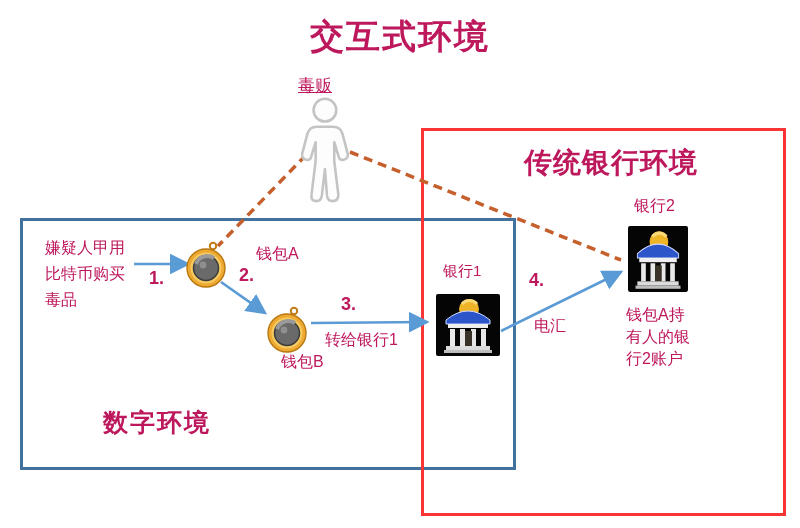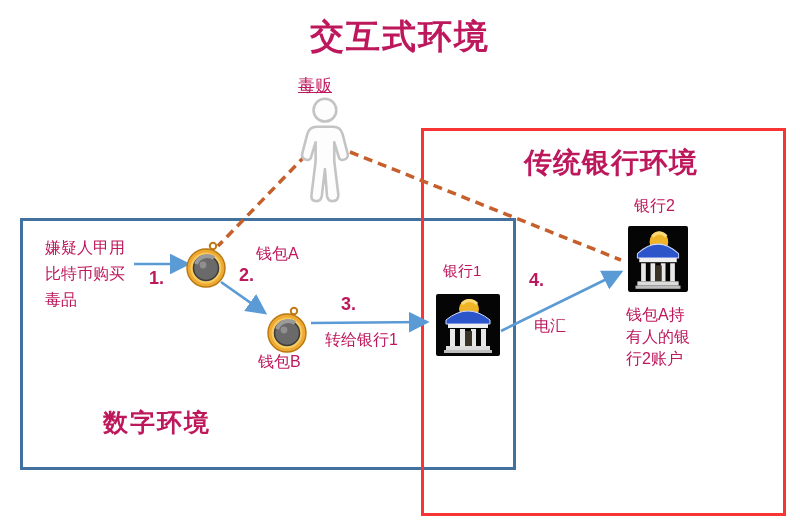--- a/index.html
+++ b/index.html
@@ -18,21 +18,21 @@
   #banking-box{left:421px;top:128px;width:365px;height:388px;border:3px solid #f93434;z-index:2;}
   #digital-label{left:103px;top:406px;font-size:25px;font-weight:bold;z-index:5;letter-spacing:2px;}
   #banking-label{left:524px;top:144px;font-size:28px;font-weight:bold;z-index:5;letter-spacing:1px;}
   #dealer-label{left:298px;top:74px;font-size:17px;z-index:5;text-decoration:underline;}
   #person-wrap{left:296px;top:96px;width:62px;height:110px;z-index:4;}
   #suspect-text{left:45px;top:235px;font-size:16px;line-height:26px;z-index:5;}
   .coin{width:44px;height:48px;z-index:4;}
   #wallet-a-icon{left:185px;top:241px;}
   #wallet-b-icon{left:266px;top:306px;}
   #wallet-a-label{left:256px;top:244px;font-size:16px;z-index:5;}
-  #wallet-b-label{left:258px;top:352px;font-size:16px;z-index:5;}
+  #wallet-b-label{left:281px;top:352px;font-size:16px;z-index:5;}
   #exchange-label{left:227px;top:376px;font-size:16px;z-index:5;}
   .bank{width:64px;height:62px;z-index:4;}
   #bank1-icon{left:436px;top:294px;}
   #bank2-icon{left:628px;top:226px;width:60px;height:66px;}
   #bank1-label{left:443px;top:262px;font-size:15px;z-index:5;}
   #bank2-label{left:634px;top:196px;font-size:16px;z-index:5;}
   #bank2-note{left:626px;top:304px;font-size:16px;line-height:22px;z-index:5;}
   .step-num{font-size:18px;font-weight:bold;z-index:5;}
   #step-1{left:149px;top:268px;}
   #step-2{left:239px;top:265px;}

